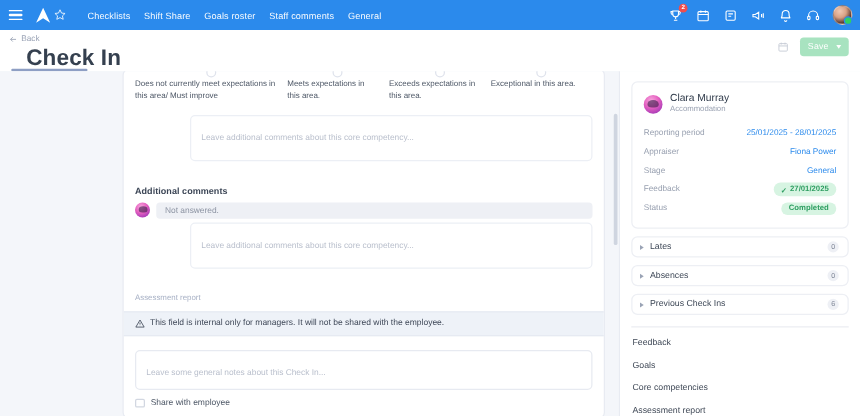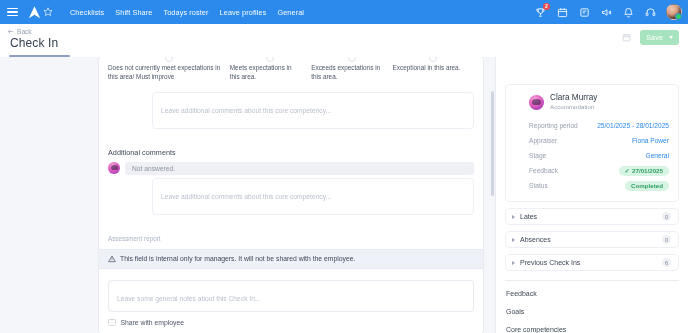--- a/index.html
+++ b/index.html
@@ -42,21 +42,21 @@
   .avatar-nav::after {
     content: ''; position: absolute; right: -1px; bottom: -1px; width: 5px; height: 5px;
     background: #2fcf63; border: 1px solid #2b8aec; border-radius: 50%;
   }
 
   
   .subhead { height: 33px; background: #ffffff; position: relative; }
   .backrow { display: flex; align-items: center; gap: 3px; padding: 4px 0 0 7px; cursor: pointer; width: max-content; }
   .backrow span.txt { font-size: 6.6px; color: #9aa3b5; }
   .pagetitle {
-    font-size: 12px; color: #35404f; padding: 1px 0 0 10px; font-weight: 400; letter-spacing: .1px;
+    font-size: 18px; color: #35404f; padding: 1px 0 0 21px; font-weight: 700; letter-spacing: .1px;
   }
   .title-underline {
     position: absolute; left: 9px; bottom: 0px; width: 61px; height: 2.4px;
     background: #8e9fc4; border-radius: 1px;
   }
   .save-wrap { position: absolute; right: 9px; top: 6px; display: flex; align-items: center; gap: 8px; }
   .calendar-btn { width: 12px; height: 12px; display: flex; align-items: center; justify-content: center; cursor: pointer; opacity: .55; }
   .save-btn {
     background: #a8e3c0; color: #ffffff; border: none; border-radius: 3px;
     height: 15px; padding: 0 6px; font-size: 7px; font-family: inherit;
@@ -81,21 +81,21 @@
     width: 8px; height: 8px; border: 1px solid #dfe3ec; border-radius: 50%; background: #fff;
   }
   .rate-txt { font-size: 6.4px; color: #4d5766; line-height: 9.4px; }
 
   .comment-box {
     margin: 3px 9px 10px 53px; border: 1px solid #eceff5; border-radius: 4px;
     height: 37px; padding: 6px 8px; background: #fff;
   }
   .ph { font-size: 6.7px; color: #b9bfcc; }
 
-  .addl-title { font-size: 7.2px; color: #3c4656; padding: 9px 0 0 9px; font-weight: normal; letter-spacing: .05px; }
+  .addl-title { font-size: 7.2px; color: #3c4656; padding: 9px 0 0 9px; font-weight: bold; letter-spacing: .05px; }
   .answer-row { display: flex; align-items: center; gap: 5px; padding: 5px 9px 0 9px; }
   .avatar-sm {
     width: 12px; height: 12px; border-radius: 50%; flex: 0 0 12px;
     background: radial-gradient(circle at 40% 30%, #f7a6de 0%, #e561c0 42%, #a93bb8 78%, #7b2fa0 100%);
     position: relative;
   }
   .avatar-sm::after {
     content: ''; position: absolute; left: 2.5px; top: 3px; width: 7px; height: 5px;
     border-radius: 50% 50% 40% 40%; background: rgba(40,20,60,.55);
   }
@@ -122,21 +122,21 @@
     position: absolute; right: 1.5px; top: 34px; width: 3px; height: 105px;
     background: #cfd5e0; border-radius: 2px; cursor: pointer;
   }
 
   
   .rightcol {
     width: 193px; background: #ffffff; position: relative;
     border-left: 1px solid #e8ebf2; padding: 8px 9px 0 9px;
   }
   .profcard {
-    border: 1px solid #edeff4; border-radius: 5px; padding: 8px 9px 8px 23px; background: #fff; margin-top: 19px;
+    border: 1px solid #edeff4; border-radius: 5px; padding: 8px 9px 8px 9px; background: #fff;
   }
   .profhead { display: flex; align-items: center; gap: 6px; margin-bottom: 7px; }
   .avatar-md {
     width: 15px; height: 15px; border-radius: 50%; flex: 0 0 15px; position: relative;
     background: radial-gradient(circle at 40% 30%, #f7a6de 0%, #e561c0 42%, #a93bb8 78%, #7b2fa0 100%);
   }
   .avatar-md::after {
     content: ''; position: absolute; left: 3px; top: 4px; width: 9px; height: 6.5px;
     border-radius: 50% 50% 40% 40%; background: rgba(40,20,60,.55);
   }
@@ -181,22 +181,22 @@
         </svg>
     </div>
     <div class="nav-home">
       <svg width="10" height="10" viewBox="0 0 24 24">
           <path d="M12 2l2.9 6.3 6.8.7-5 4.6 1.4 6.7L12 17l-6.1 3.3 1.4-6.7-5-4.6 6.8-.7z" fill="none" stroke="#ffffff" stroke-width="1.8"></path>
         </svg>
     </div>
     <div class="navlinks">
       <a>Checklists</a>
       <a>Shift Share</a>
-      <a>Todays roster</a>
-      <a>Leave profiles</a>
+      <a>Goals roster</a>
+      <a>Staff comments</a>
       <a>General</a>
     </div>
 
     <div class="nav-right">
       <div class="nicon">
         <svg width="11" height="11" viewBox="0 0 24 24" fill="none" stroke="#ffffff" stroke-width="1.9">
             <path d="M7 4h10v5a5 5 0 0 1-10 0z"></path>
             <path d="M7 5H4v2a3 3 0 0 0 3 3"></path>
             <path d="M17 5h3v2a3 3 0 0 1-3 3"></path>
             <path d="M12 14v4M9 20h6"></path>

